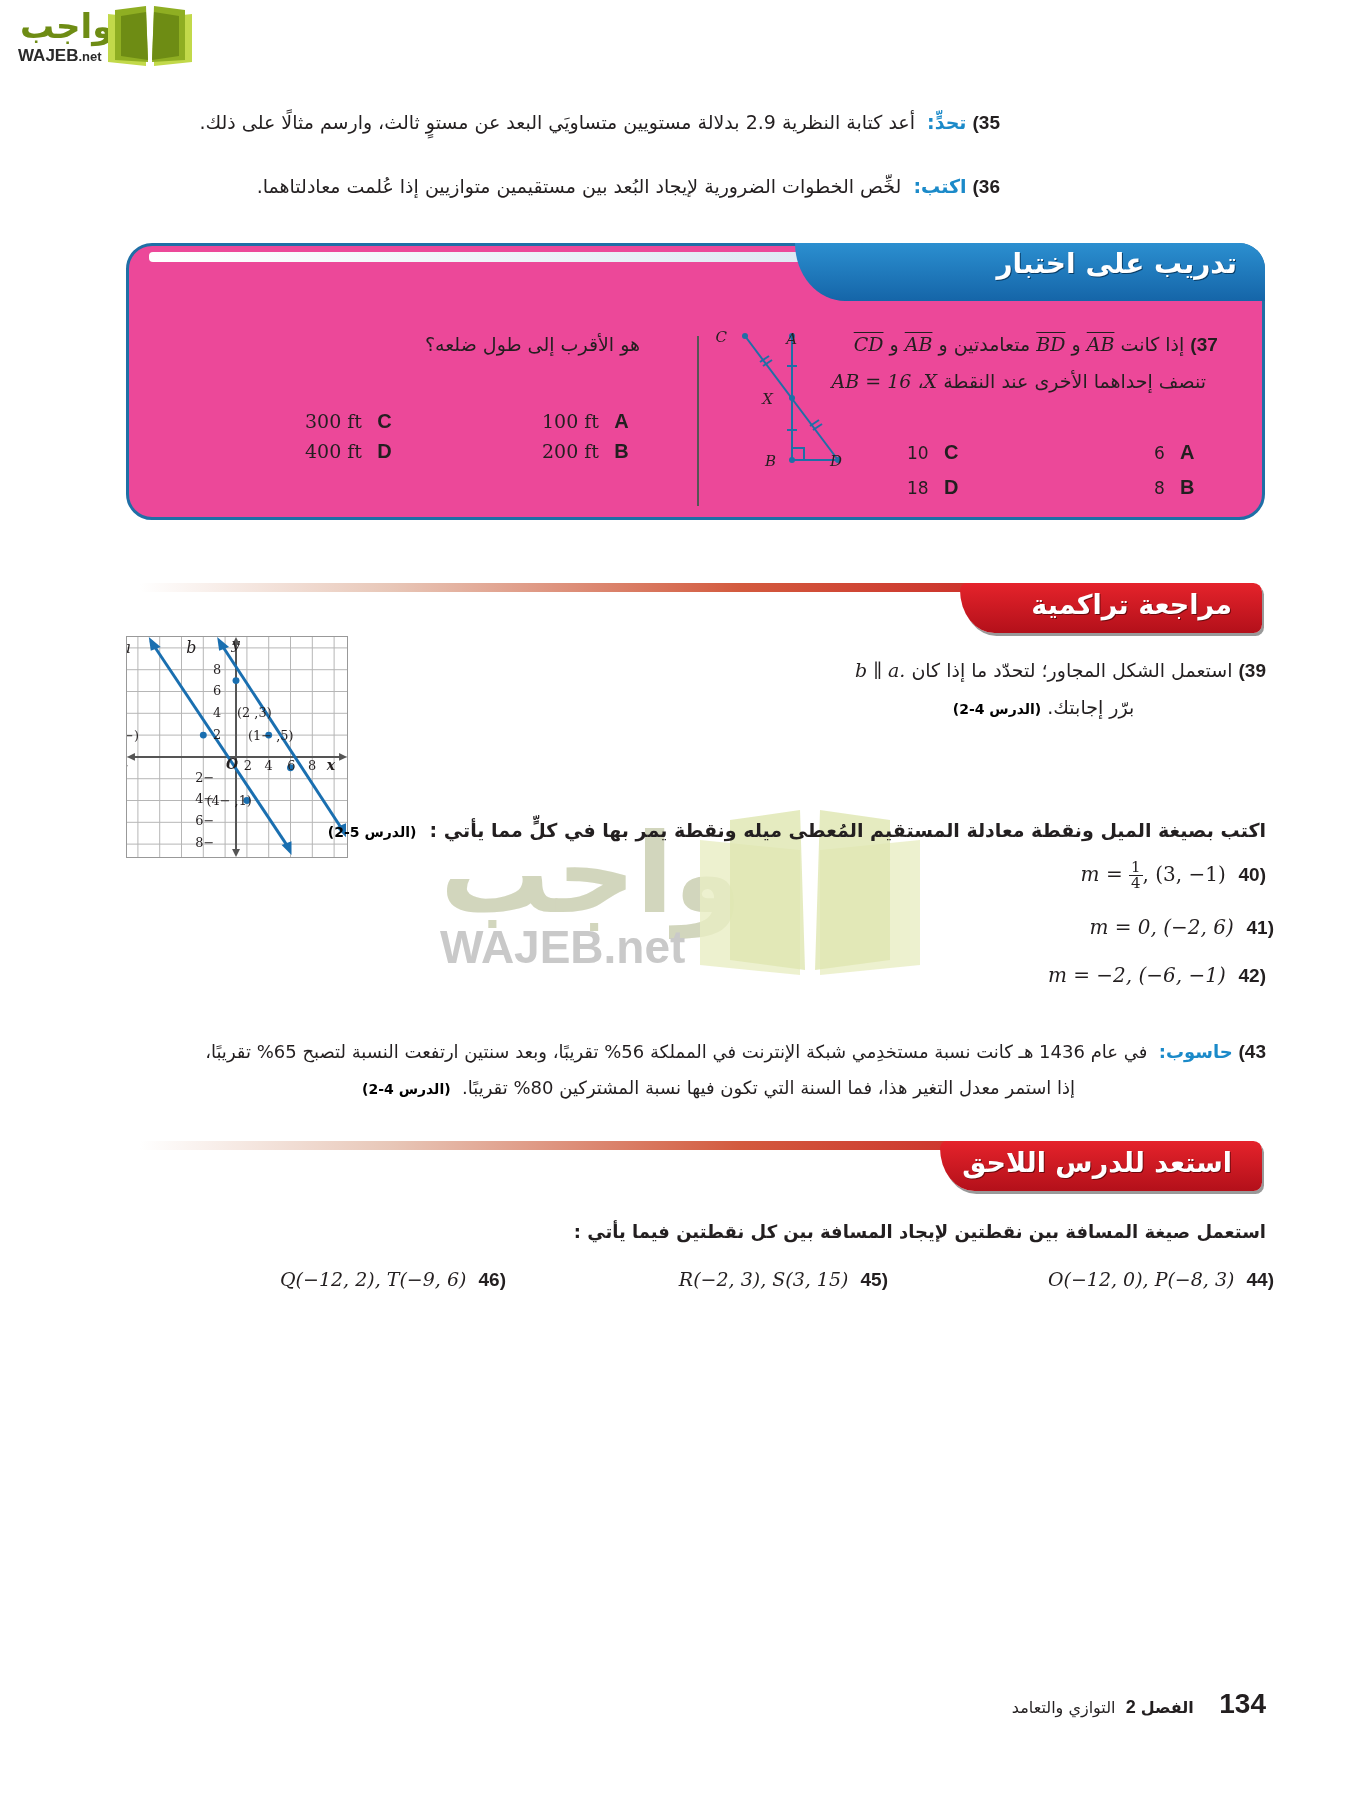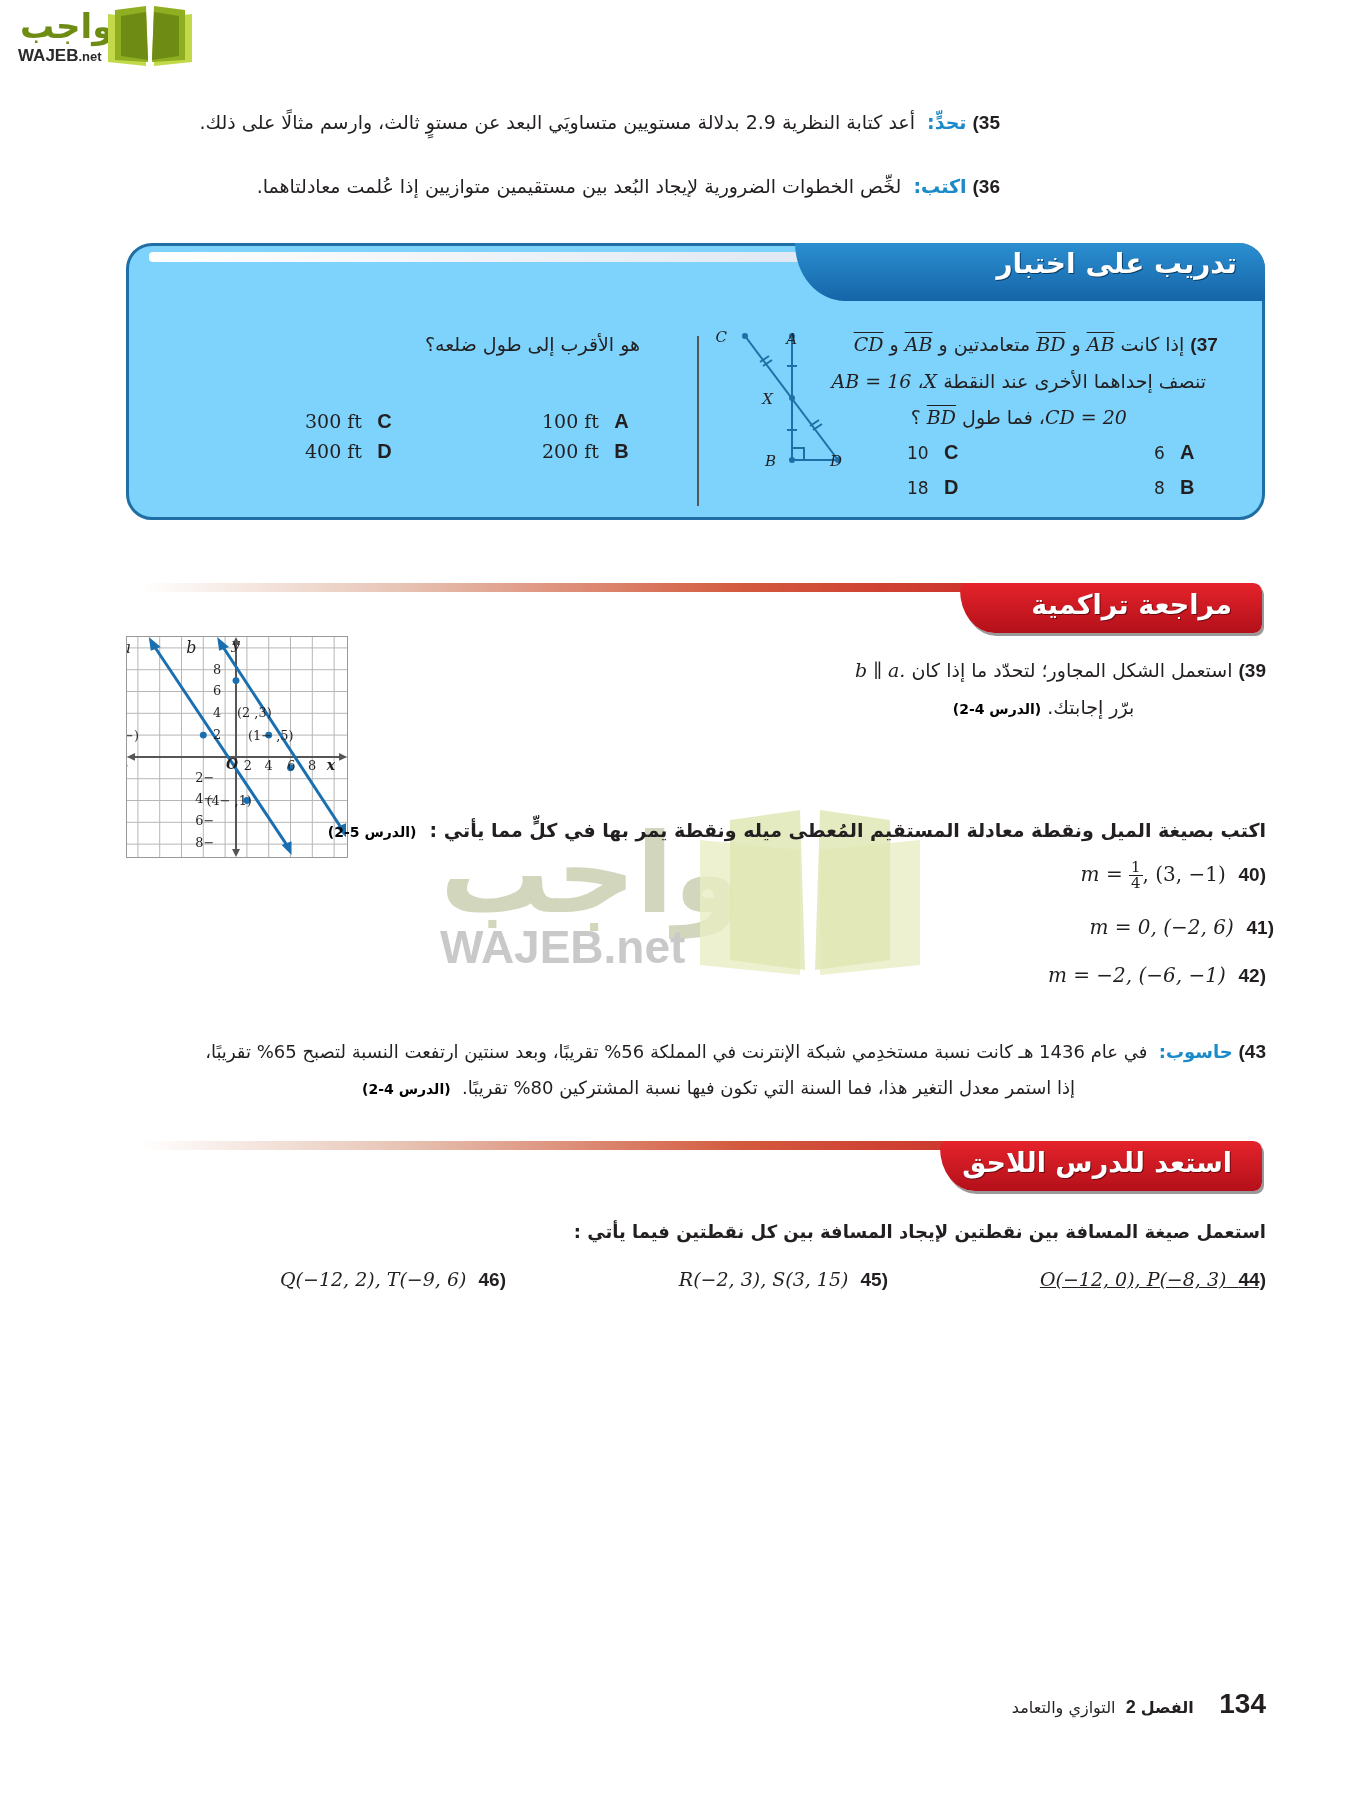--- a/index.html
+++ b/index.html
@@ -15,21 +15,21 @@
     .lesson-ref { color: #000000; font-weight: bold; font-size: 14px; }
     .txt { font-size: 19px; line-height: 1.3; white-space: nowrap; }
 
     
     .logo { left: 8px; top: 4px; width: 190px; height: 66px; }
     .logo-ar { position: absolute; left: 12px; top: 2px; font-size: 34px; font-weight: bold; color: #6e8c14; font-family: "DejaVu Sans", sans-serif; }
     .logo-en { position: absolute; left: 10px; top: 42px; font-size: 17px; font-weight: bold; color: #2a2a2a; font-family: "Liberation Sans", sans-serif; direction: ltr; }
     .logo-en small { font-size: 13px; }
 
     
-    .tp-box { left: 126px; top: 243px; width: 1139px; height: 277px; border: 3px solid #1f6fa6; border-radius: 26px; background: #7dd3fc; }
+    .tp-box { left: 126px; top: 243px; width: 1139px; height: 277px; border: 3px solid #1f6fa6; border-radius: 26px; background: #ec4899; }
     .tp-header { position: absolute; right: -3px; top: -3px; width: 470px; height: 58px; background: linear-gradient(180deg,#2b8fd0 0%,#1565a8 100%); border-top-right-radius: 26px; border-bottom-left-radius: 50px 58px; }
     .tp-header-title { position: absolute; right: 28px; top: 4px; color: #fff; font-weight: bold; font-size: 28px; text-shadow: 1px 1px 0 #0a3d66; }
     .tp-topline { position: absolute; left: 20px; right: 460px; top: 6px; height: 10px; background: linear-gradient(90deg,#ffffff 0%,#dfe8f3 100%); border-radius: 4px; }
     .tp-divider { position: absolute; left: 568px; top: 90px; width: 2px; height: 170px; background: #555; }
 
     
     .banner-line { height: 9px; background: linear-gradient(90deg, rgba(255,255,255,0) 0%, #e8c7b8 25%, #d35a3e 60%, #c8171f 100%); }
     .banner-tab { background: linear-gradient(180deg,#e5232b 0%,#b3101a 100%); border-radius: 8px 10px 10px 40px / 8px 10px 10px 50px; box-shadow: 2px 3px 0 #999; }
     .banner-title { position: absolute; right: 30px; top: 6px; color: #fff; font-weight: bold; font-size: 27px; text-shadow: 1px 1px 0 #6a0a0e; white-space: nowrap; }
 
@@ -92,25 +92,20 @@
       <span class="math" style="text-decoration:overline;">BD</span>
       <span>متعامدتين و</span>
       <span class="math" style="text-decoration:overline;">AB</span>
       <span>و</span>
       <span class="math" style="text-decoration:overline;">CD</span>
     </div>
     <div style="padding-right:34px;">
       <span>تنصف إحداهما الأخرى عند النقطة</span>
       <span class="math">X</span><span>،</span>
       <span class="math" dir="ltr">AB = 16</span>
-    </div>
-    <div style="padding-right:34px;">
-      <span class="math" dir="ltr">CD = 20</span><span>، فما طول</span>
-      <span class="math" style="text-decoration:overline;">BD</span>
-      <span>؟</span>
     </div>
   </div>
 
   <div class="abs ltr" style="left:1025px; top:195px;"><span class="opt-val" style="font-family:'DejaVu Sans',sans-serif;font-size:17px;">6</span>&nbsp;&nbsp;&nbsp;<span class="opt-letter">A</span></div>
   <div class="abs ltr" style="left:1025px; top:230px;"><span class="opt-val" style="font-family:'DejaVu Sans',sans-serif;font-size:17px;">8</span>&nbsp;&nbsp;&nbsp;<span class="opt-letter">B</span></div>
   <div class="abs ltr" style="left:778px; top:195px;"><span class="opt-val" style="font-family:'DejaVu Sans',sans-serif;font-size:17px;">10</span>&nbsp;&nbsp;&nbsp;<span class="opt-letter">C</span></div>
   <div class="abs ltr" style="left:778px; top:230px;"><span class="opt-val" style="font-family:'DejaVu Sans',sans-serif;font-size:17px;">18</span>&nbsp;&nbsp;&nbsp;<span class="opt-letter">D</span></div>
 
   <svg class="abs" style="left:580px; top:80px;" width="150" height="140" viewBox="0 0 150 140">
     <g stroke="#1f6fa6" stroke-width="2" fill="none">
@@ -285,21 +280,21 @@
 
 <div class="abs banner-line" style="left:140px; top:1141px; width:1000px;"></div>
 <div class="abs banner-tab" style="left:940px; top:1141px; width:322px; height:50px;">
   <span class="banner-title">استعد للدرس اللاحق</span>
 </div>
 
 <div class="abs rtl txt" style="right:92px; top:1220px; font-weight:bold; font-size:18px;">
   <span>استعمل صيغة المسافة بين نقطتين لإيجاد المسافة بين كل نقطتين فيما يأتي :</span>
 </div>
 
-<div class="abs ltr" style="right:92px; top:1268px; font-size:19px; white-space:nowrap;text-decoration:underline;">
+<div class="abs ltr" style="right:84px; top:1268px; font-size:19px; white-space:nowrap;">
   <span class="math">O(−12, 0), P(−8, 3)</span>
   &nbsp;<span class="qnum">44)</span>
 </div>
 <div class="abs ltr" style="right:470px; top:1268px; font-size:19px; white-space:nowrap;">
   <span class="math">R(−2, 3), S(3, 15)</span>
   &nbsp;<span class="qnum">45)</span>
 </div>
 <div class="abs ltr" style="right:852px; top:1268px; font-size:19px; white-space:nowrap;">
   <span class="math">Q(−12, 2), T(−9, 6)</span>
   &nbsp;<span class="qnum">46)</span>

